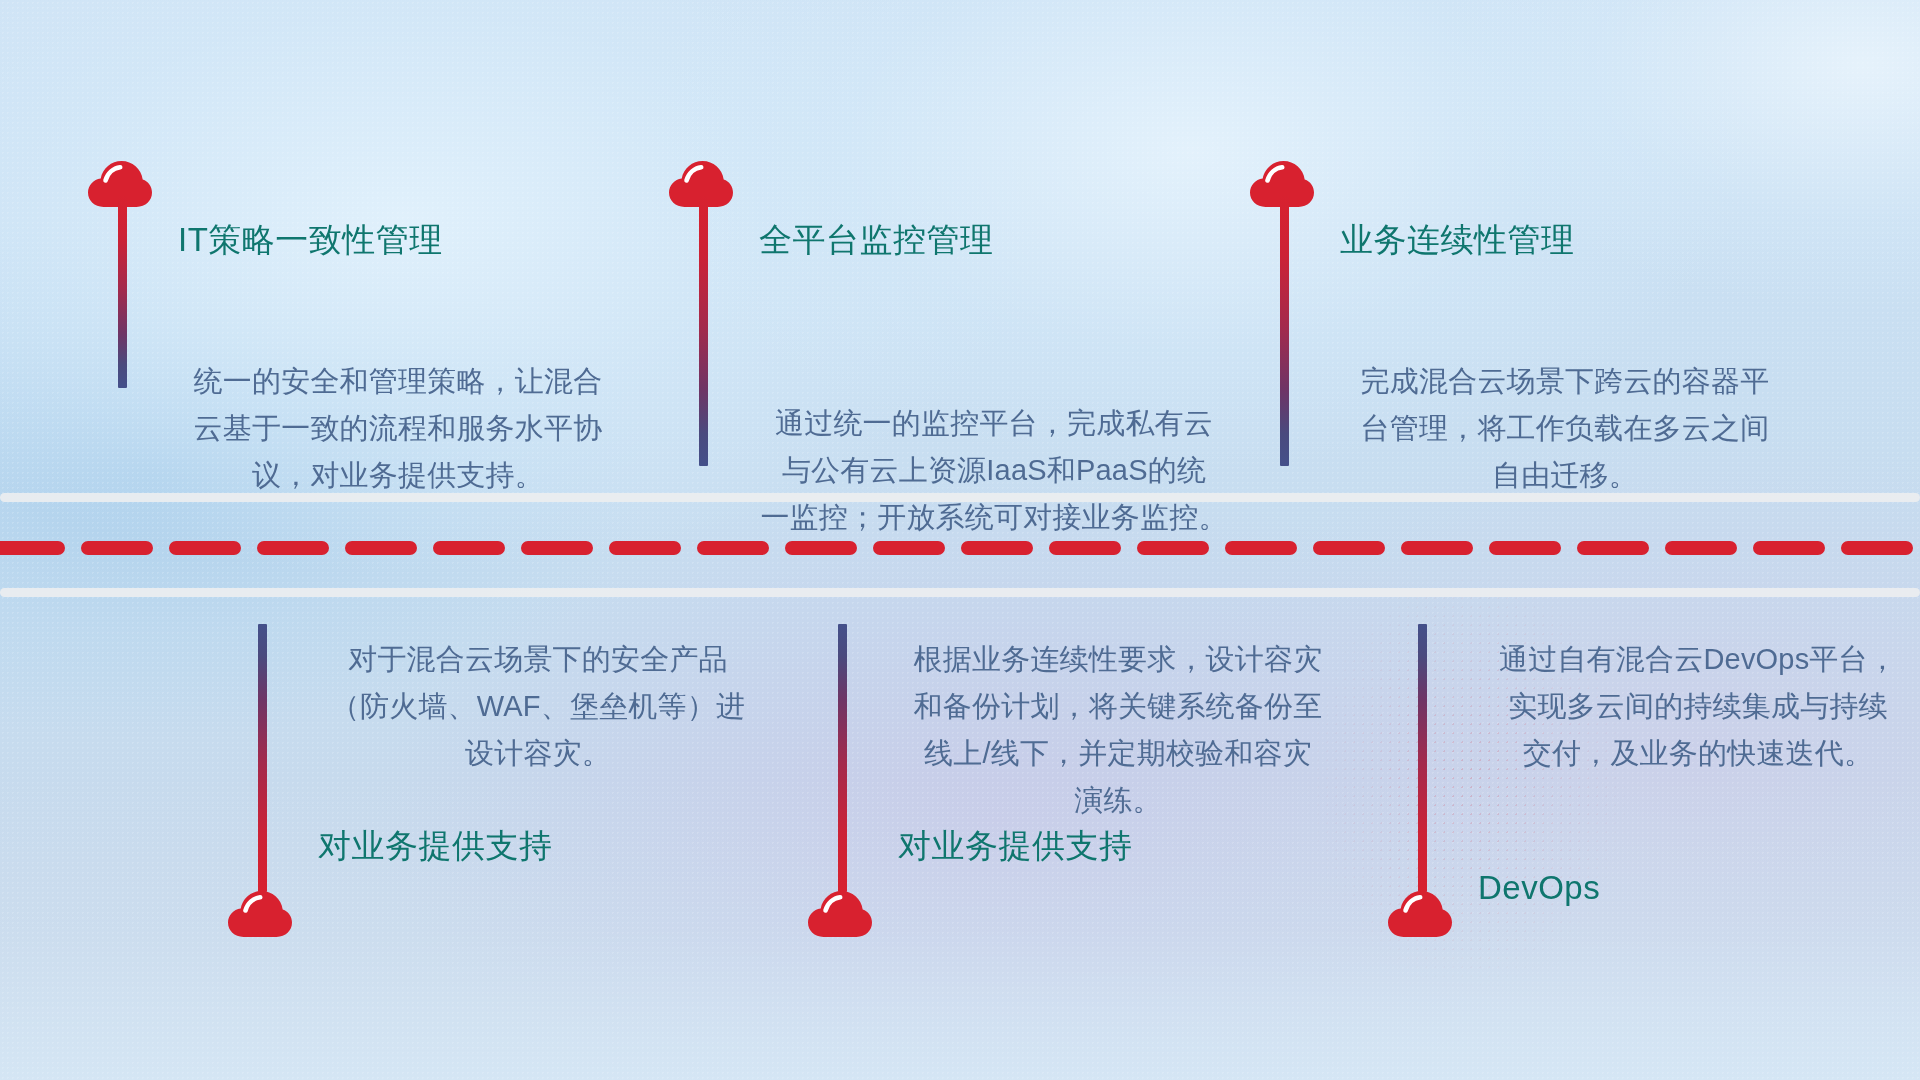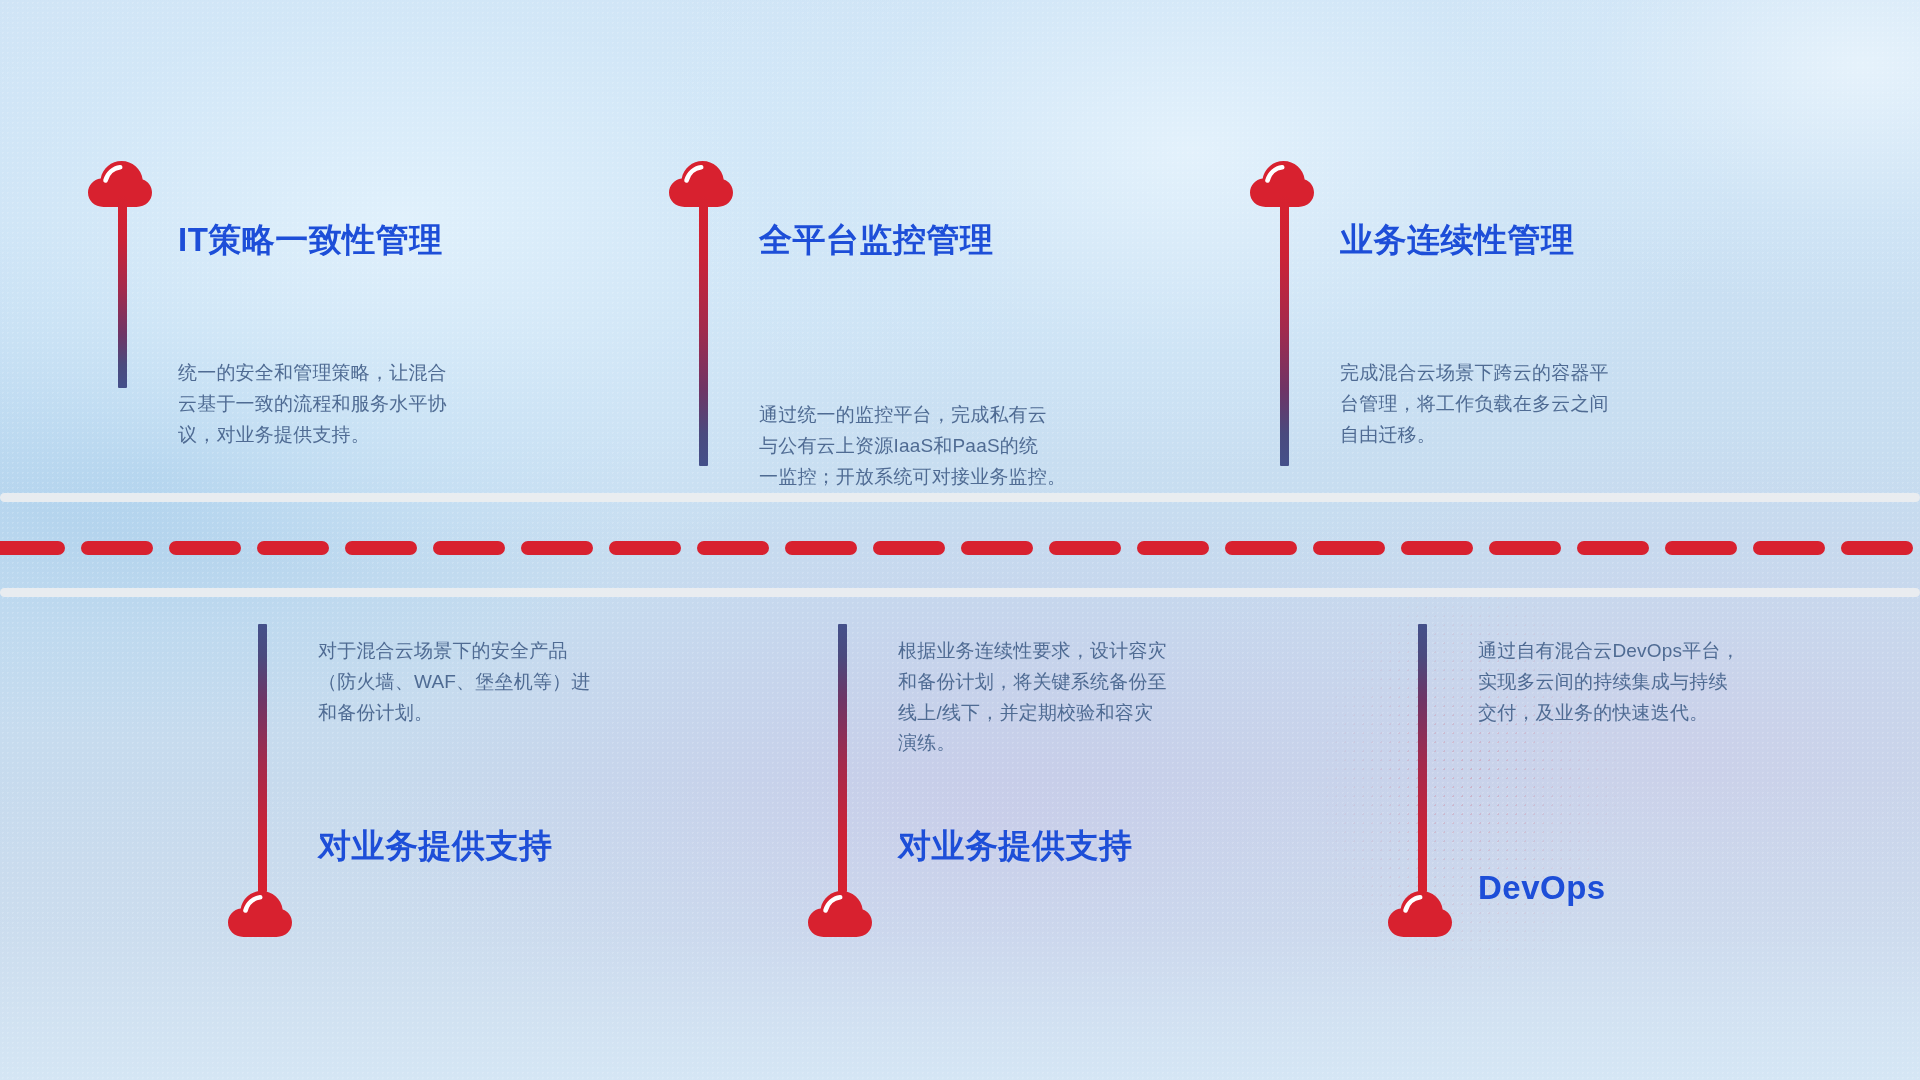--- a/index.html
+++ b/index.html
@@ -150,33 +150,34 @@
     position: absolute;
     width: 66px;
     height: 48px;
   }
   .cloud svg { display: block; width: 100%; height: 100%; }
 
   
   .heading {
     position: absolute;
     font-size: 33px;
-    font-weight: 700;
-    color: #1d4ed8;
+    font-weight: 400;
+    color: #0f766e;
     letter-spacing: 0.5px;
     white-space: nowrap;
     line-height: 1.2;
   }
   .para {
     position: absolute;
-    font-size: 19px;
+    font-size: 29px;
     line-height: 1.62;
     color: #4f6b93;
     letter-spacing: 0.2px;
     white-space: pre-line;
+    text-align: center;
   }
 </style>
 </head>
 <body>
 
 <div id="canvas">
 
   <div class="bg-layer bg-base"></div>
   <div class="bg-layer bg-glow-c"></div>
   <div class="bg-layer bg-glow-a"></div>
@@ -236,21 +237,21 @@
       <svg width="1920" height="14" xmlns="http://www.w3.org/2000/svg">
         <line id="dashline" x1="0" y1="7" x2="1920" y2="7" stroke="#d8212f" stroke-width="14" stroke-linecap="round" stroke-dasharray="58 30"></line>
       </svg>
     </div>
     <div class="divider-rule bottom"></div>
   </div>
 
   <div class="col">
     <div class="para" style="left:318px; top:636px; width:440px;">对于混合云场景下的安全产品
 （防火墙、WAF、堡垒机等）进
-和备份计划。</div>
+设计容灾。</div>
     <div class="stem up" style="left:258px; top:624px; height:268px;"></div>
     <div class="heading" style="left:318px; top:826px;">对业务提供支持</div>
     <div class="cloud" style="left:227px; top:890px;">
       <svg viewBox="0 0 66 48" xmlns="http://www.w3.org/2000/svg">
         <path d="M16.5 47 C7.4 47 1 40.6 1 32.6 C1 25.2 6.5 19.2 13.7 18.4 C15.6 8.3 24.3 1 34.6 1 C45.3 1 54.2 8.9 55.7 19.4 C61.3 21.2 65 26.4 65 32.6 C65 40.6 58.6 47 49.5 47 Z" fill="#d8212f"></path>
         <path d="M18.5 20.5 C20.6 13.2 26.3 8.2 33.2 7.3" fill="none" stroke="#ffffff" stroke-width="4.6" stroke-linecap="round"></path>
       </svg>
     </div>
   </div>
 

